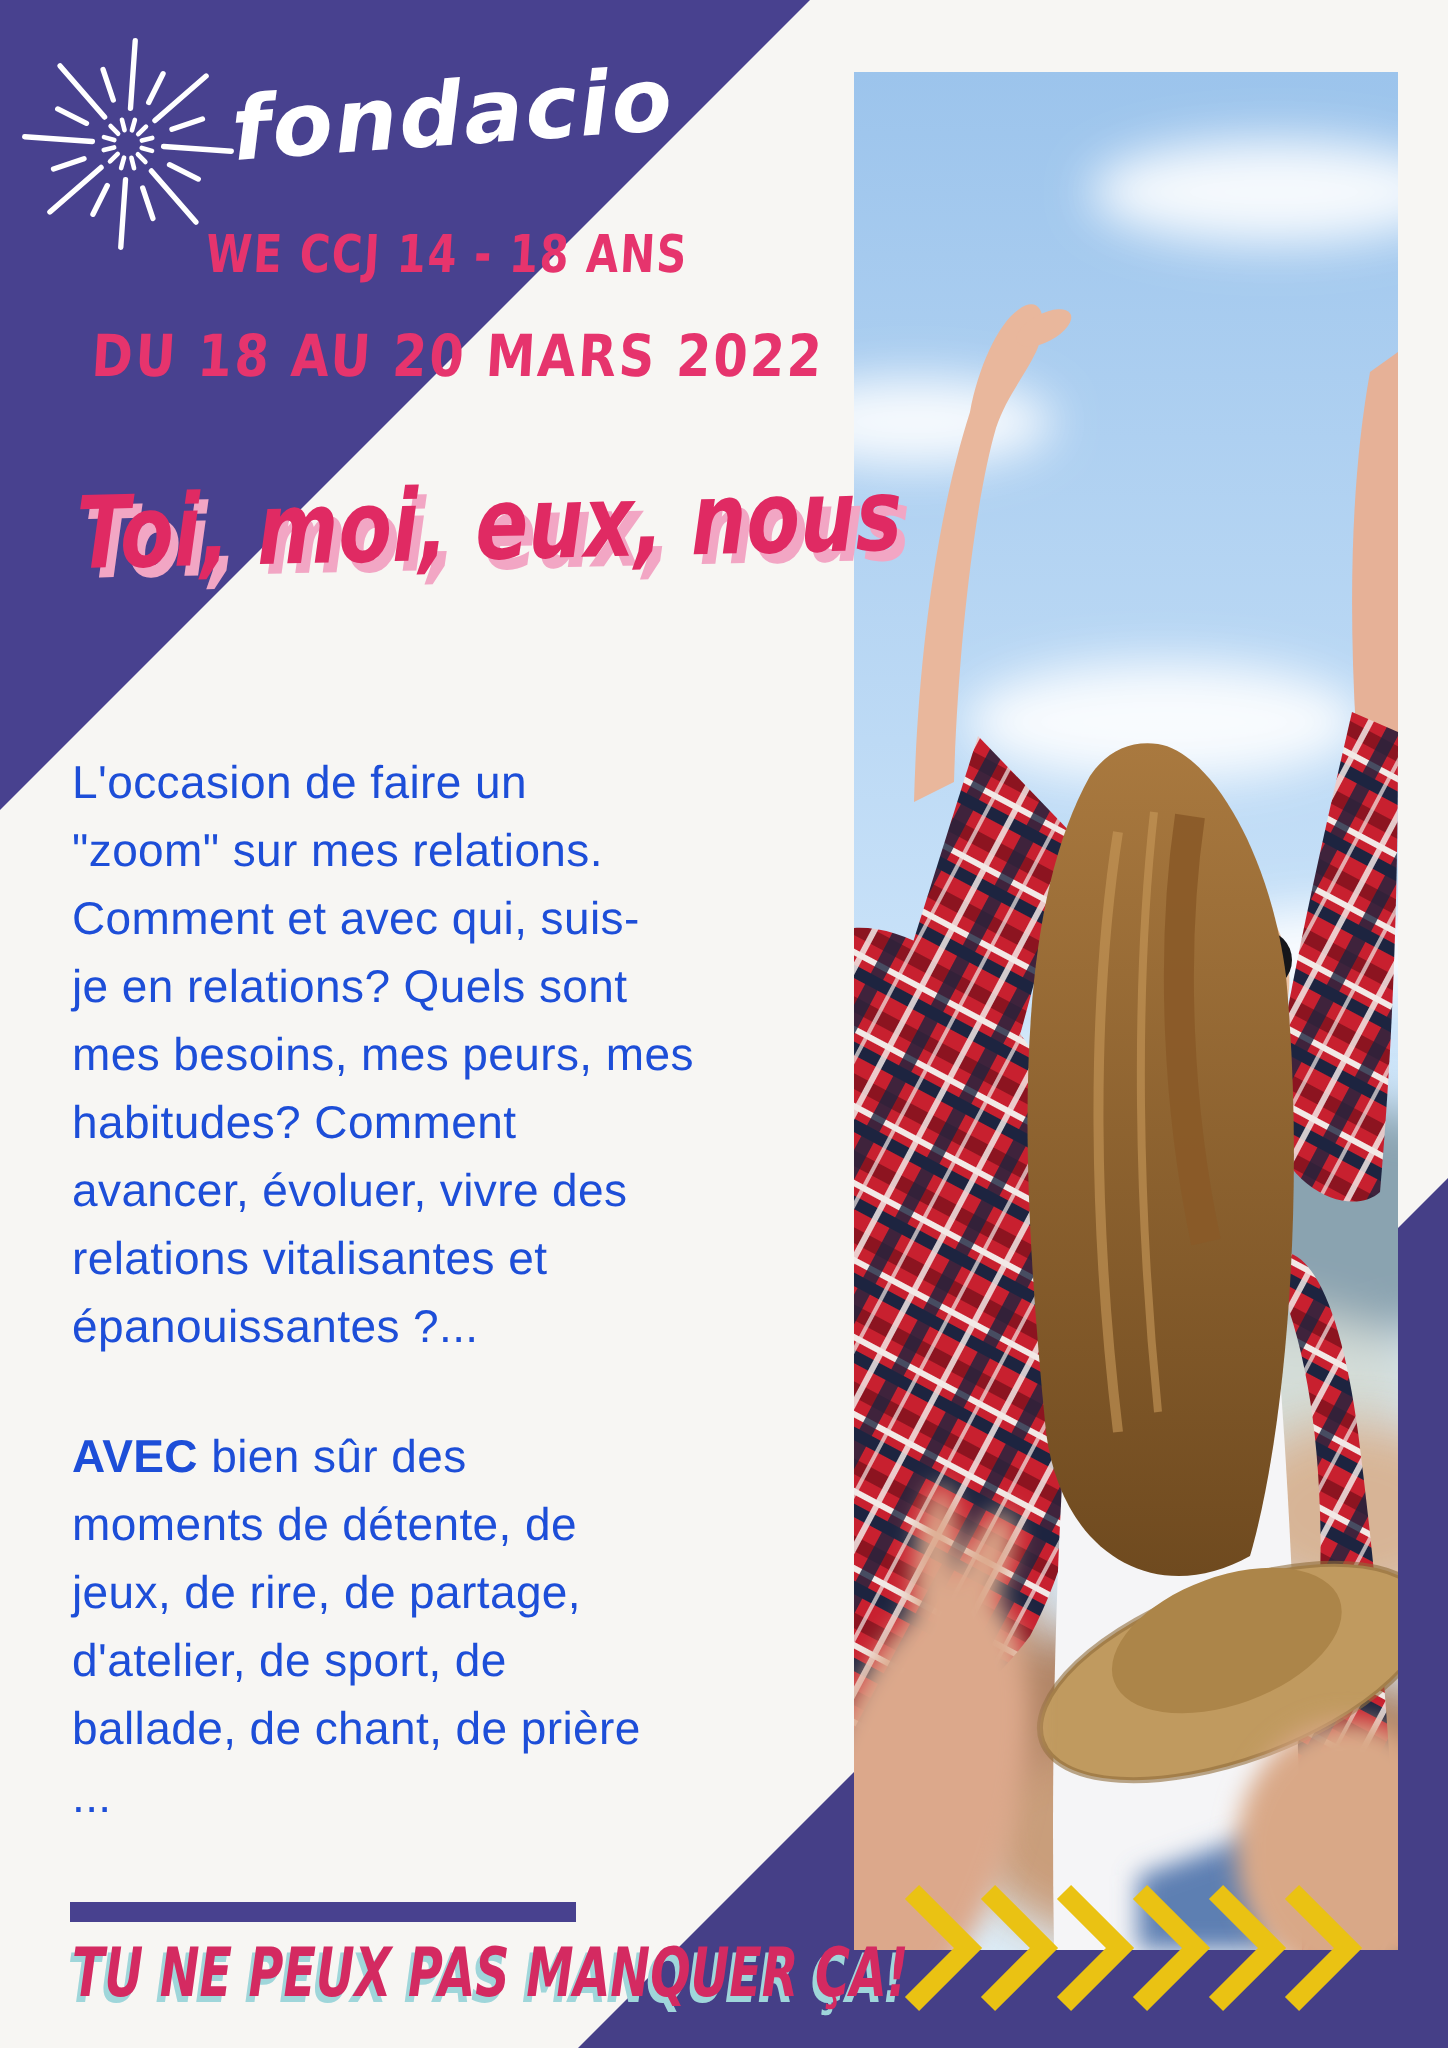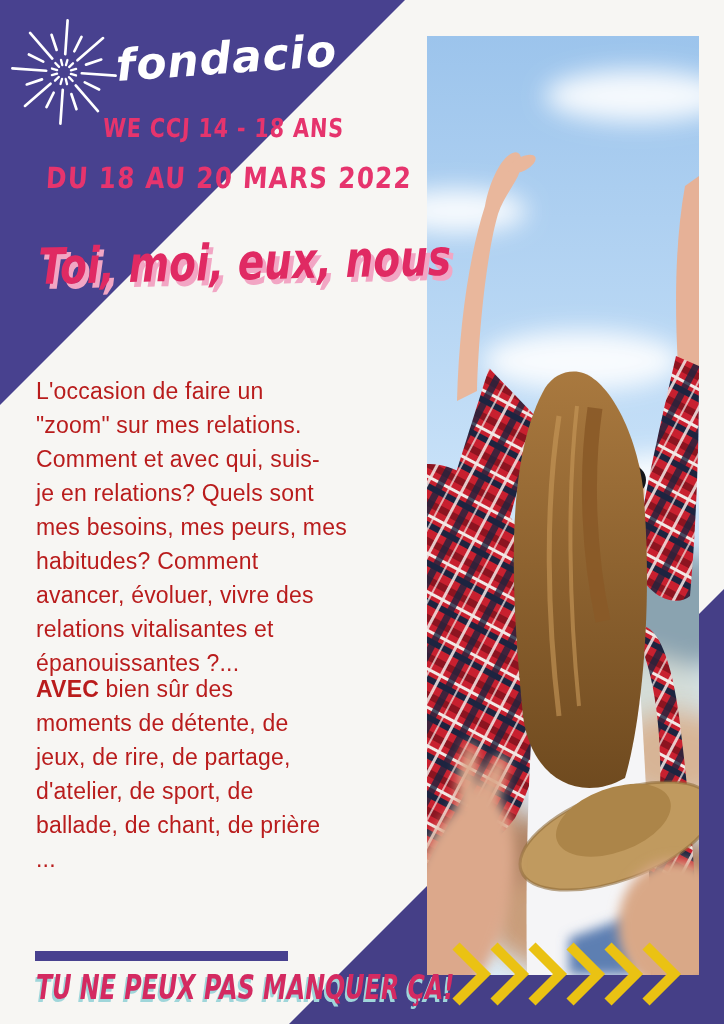--- a/index.html
+++ b/index.html
@@ -22,24 +22,24 @@
          font-weight:bold;white-space:nowrap;transform-origin:left center;}
   .event-1{left:103px;top:113px;font-size:26px;letter-spacing:1px;transform:scaleX(.8) skewX(-4deg);}
   .event-2{left:46px;top:161px;font-size:29px;letter-spacing:1.5px;transform:scaleX(.85) skewX(-4deg);}
 
   .title{position:absolute;left:38px;top:238px;margin:0;z-index:4;color:#e02a63;
          font-family:"DejaVu Sans",sans-serif;font-style:italic;font-weight:bold;
          font-size:50px;white-space:nowrap;letter-spacing:0;
          transform:scaleX(.78) rotate(-1deg);transform-origin:left top;
          text-shadow:5px 5px 0 #f2a6c4;}
 
-  .bodytext{position:absolute;left:36px;z-index:4;margin:0;color:#b91c1c;
+  .bodytext{position:absolute;left:36px;z-index:4;margin:0;color:#1d4ed8;
          font-size:23px;line-height:34px;letter-spacing:.2px;width:400px;}
   .para1{top:374px;}
-  .para2{top:672px;}
+  .para2{top:711px;}
   .lines{white-space:pre-line;}
   .para2 strong{font-weight:bold;}
 
   .divider{position:absolute;left:35px;top:951px;width:253px;height:10px;
          background:#48418f;z-index:4;}
 
   .tagline{position:absolute;left:36px;top:967px;z-index:4;color:#d42a61;
          font-family:"DejaVu Sans",sans-serif;font-style:italic;font-weight:bold;
          font-size:34px;white-space:nowrap;transform:scaleX(.7);transform-origin:left top;
          text-shadow:-3px 3px 0 #9fd6da;}

